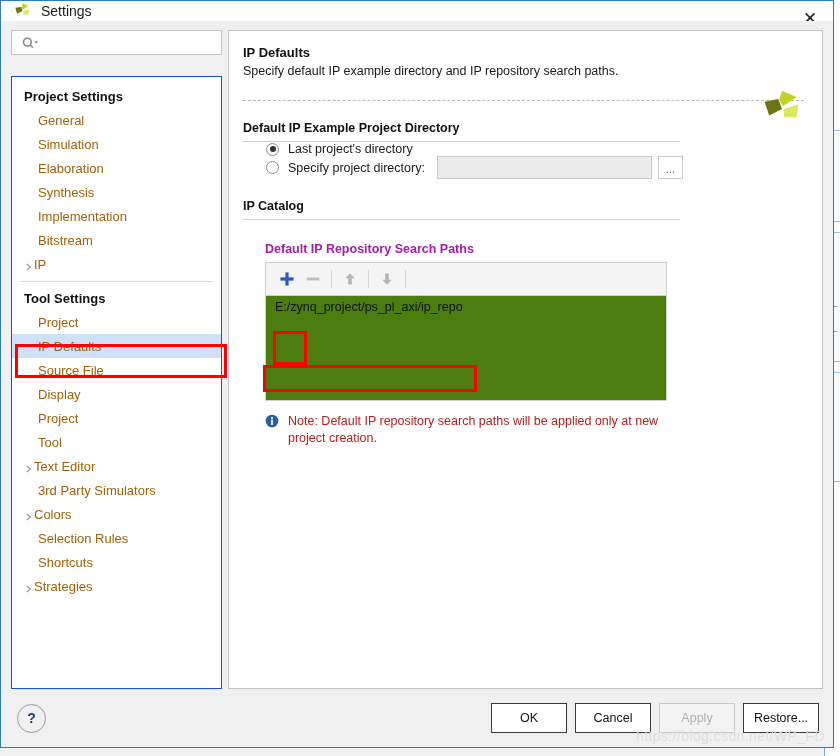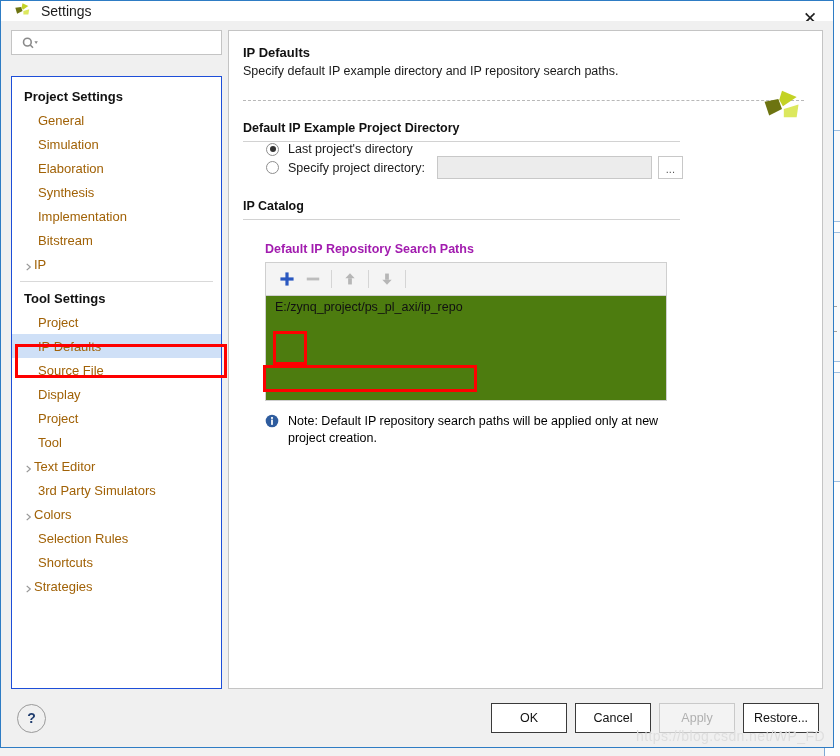--- a/index.html
+++ b/index.html
@@ -202,21 +202,21 @@
   .repo-item {
     font-size: 12.5px; color: #111;
     padding: 3px 0 3px 9px;
   }
 
   .note {
     display: flex; margin-top: 12px; margin-left: 22px;
     width: 410px;
   }
   .note-ico { flex: 0 0 auto; margin-right: 9px; margin-top: 1px; }
-  .note-txt { font-size: 12.5px; color: #000000; line-height: 17px; }
+  .note-txt { font-size: 12.5px; color: #b91c1c; line-height: 17px; }
 
   
   .redbox {
     position: absolute;
     border: 3px solid #fe0000;
     pointer-events: none;
     z-index: 50;
   }
   .rb-sidebar { left: 14px; top: 323px; width: 212px; height: 34px; }
   .rb-plus    { left: 272px; top: 310px; width: 34px; height: 34px; }

